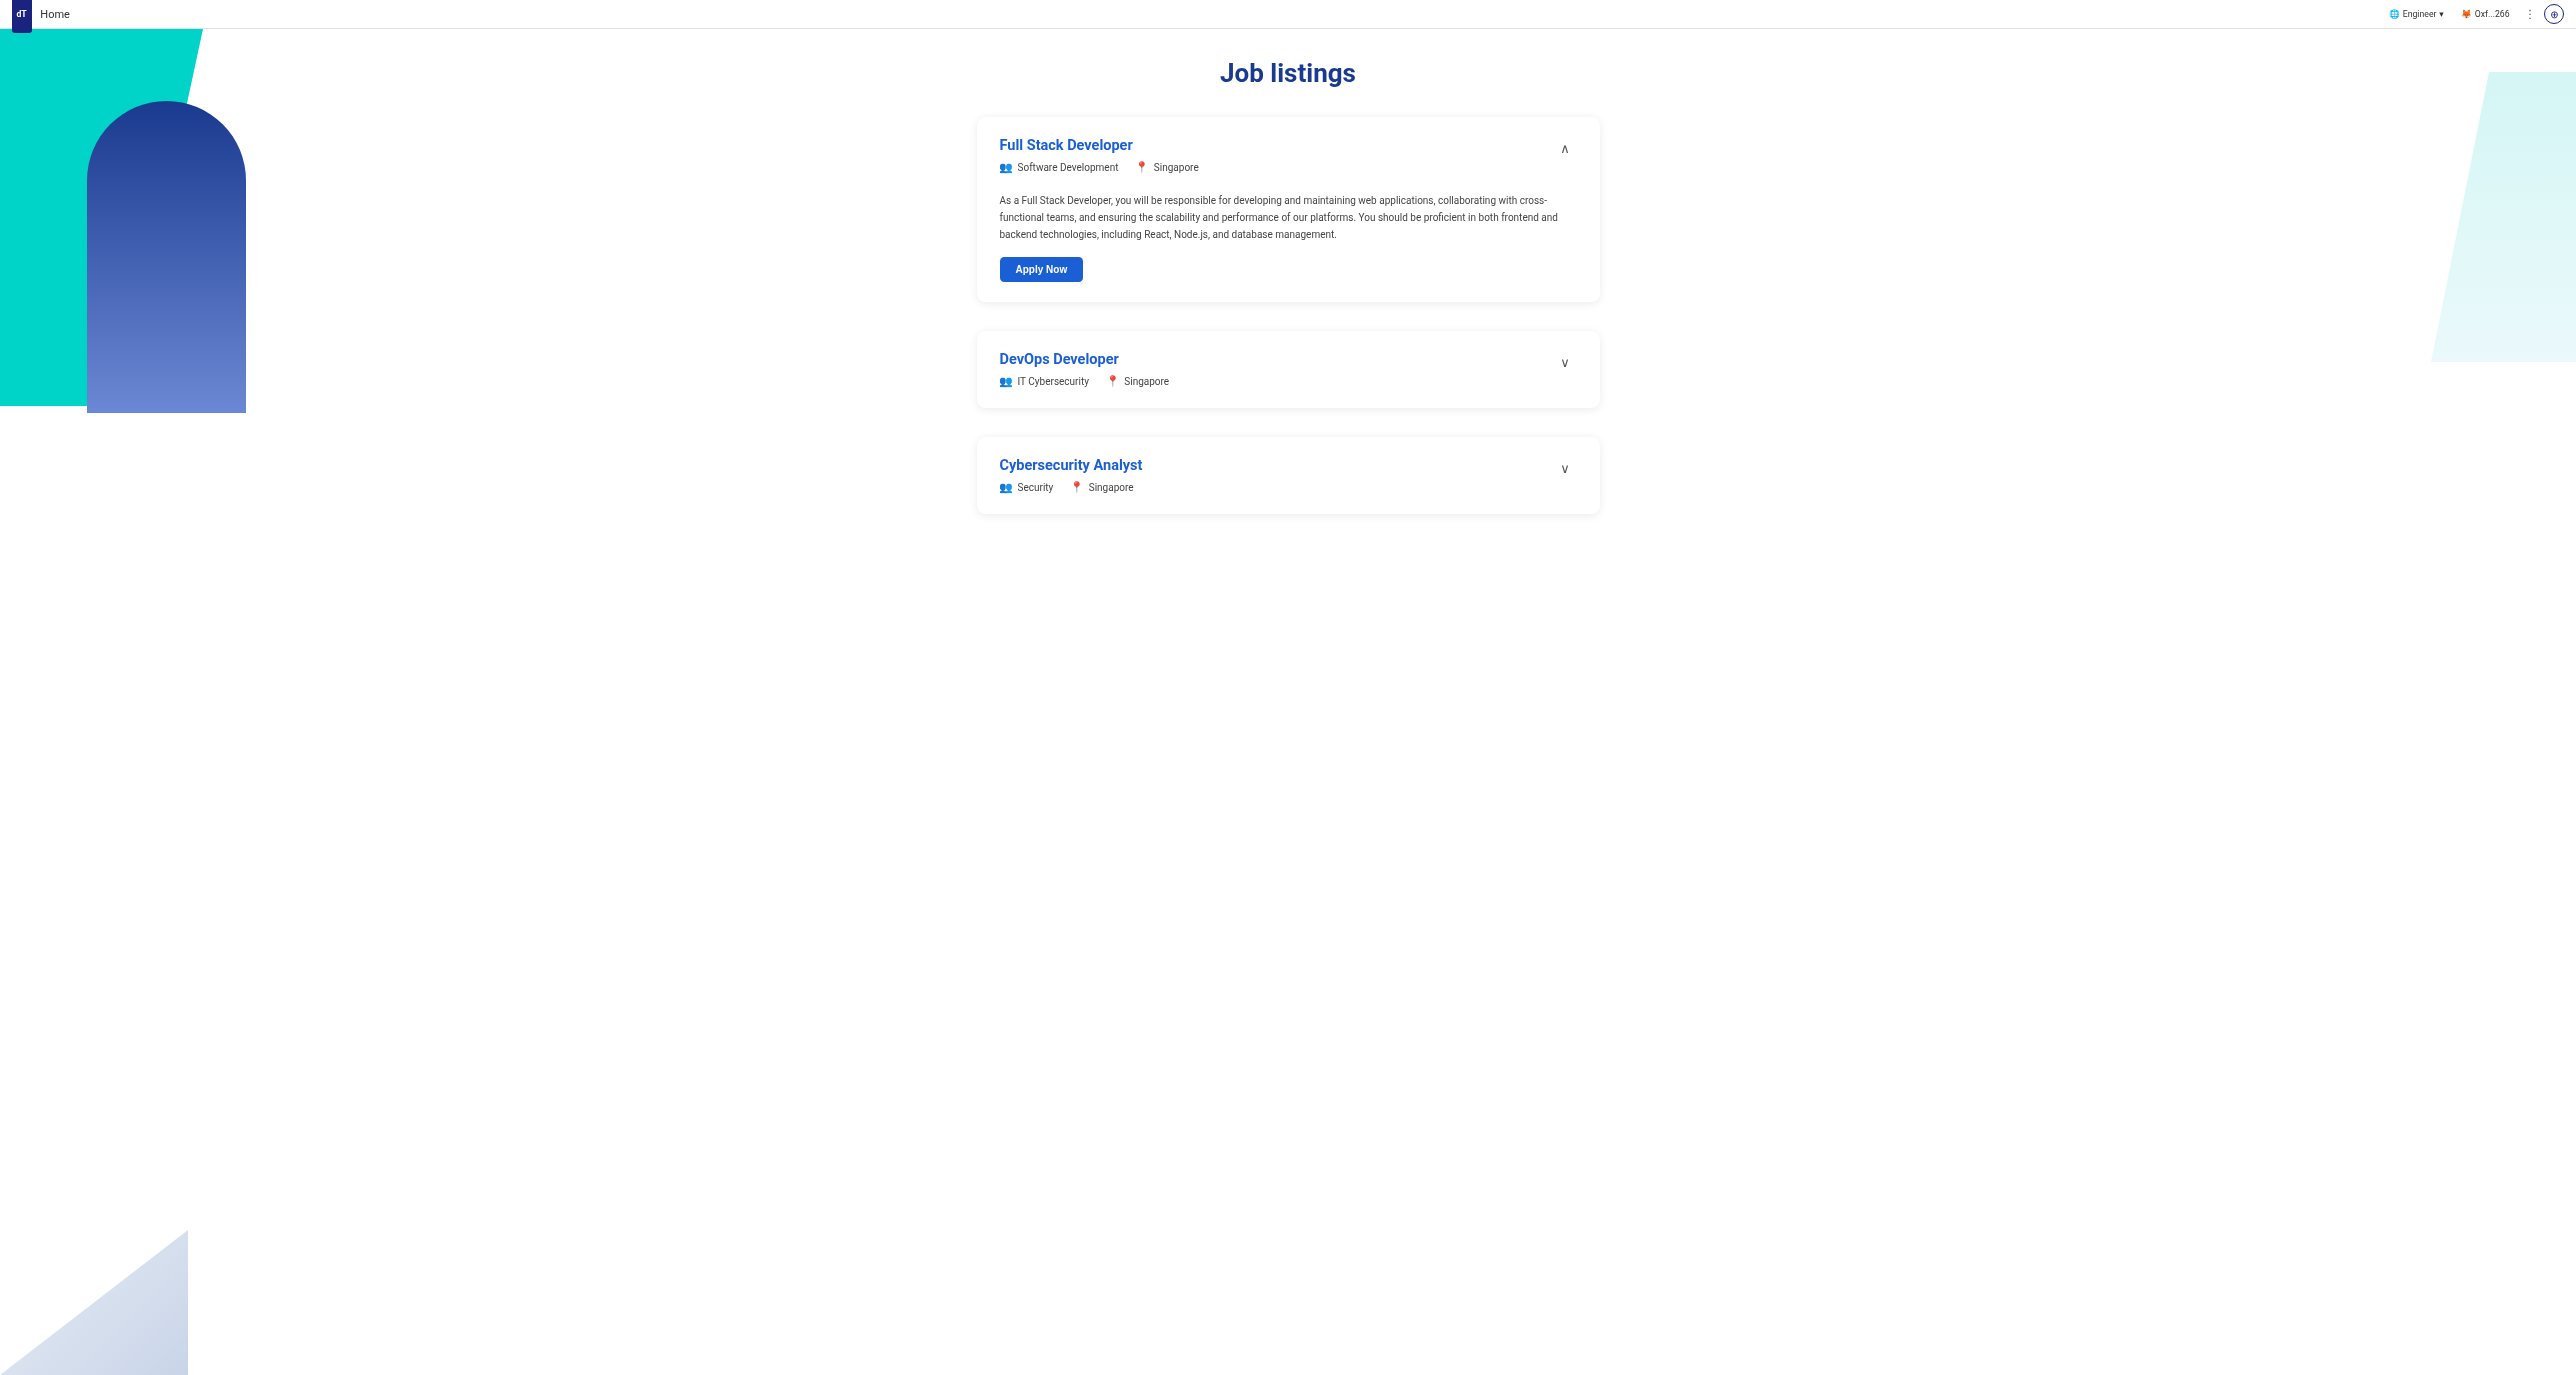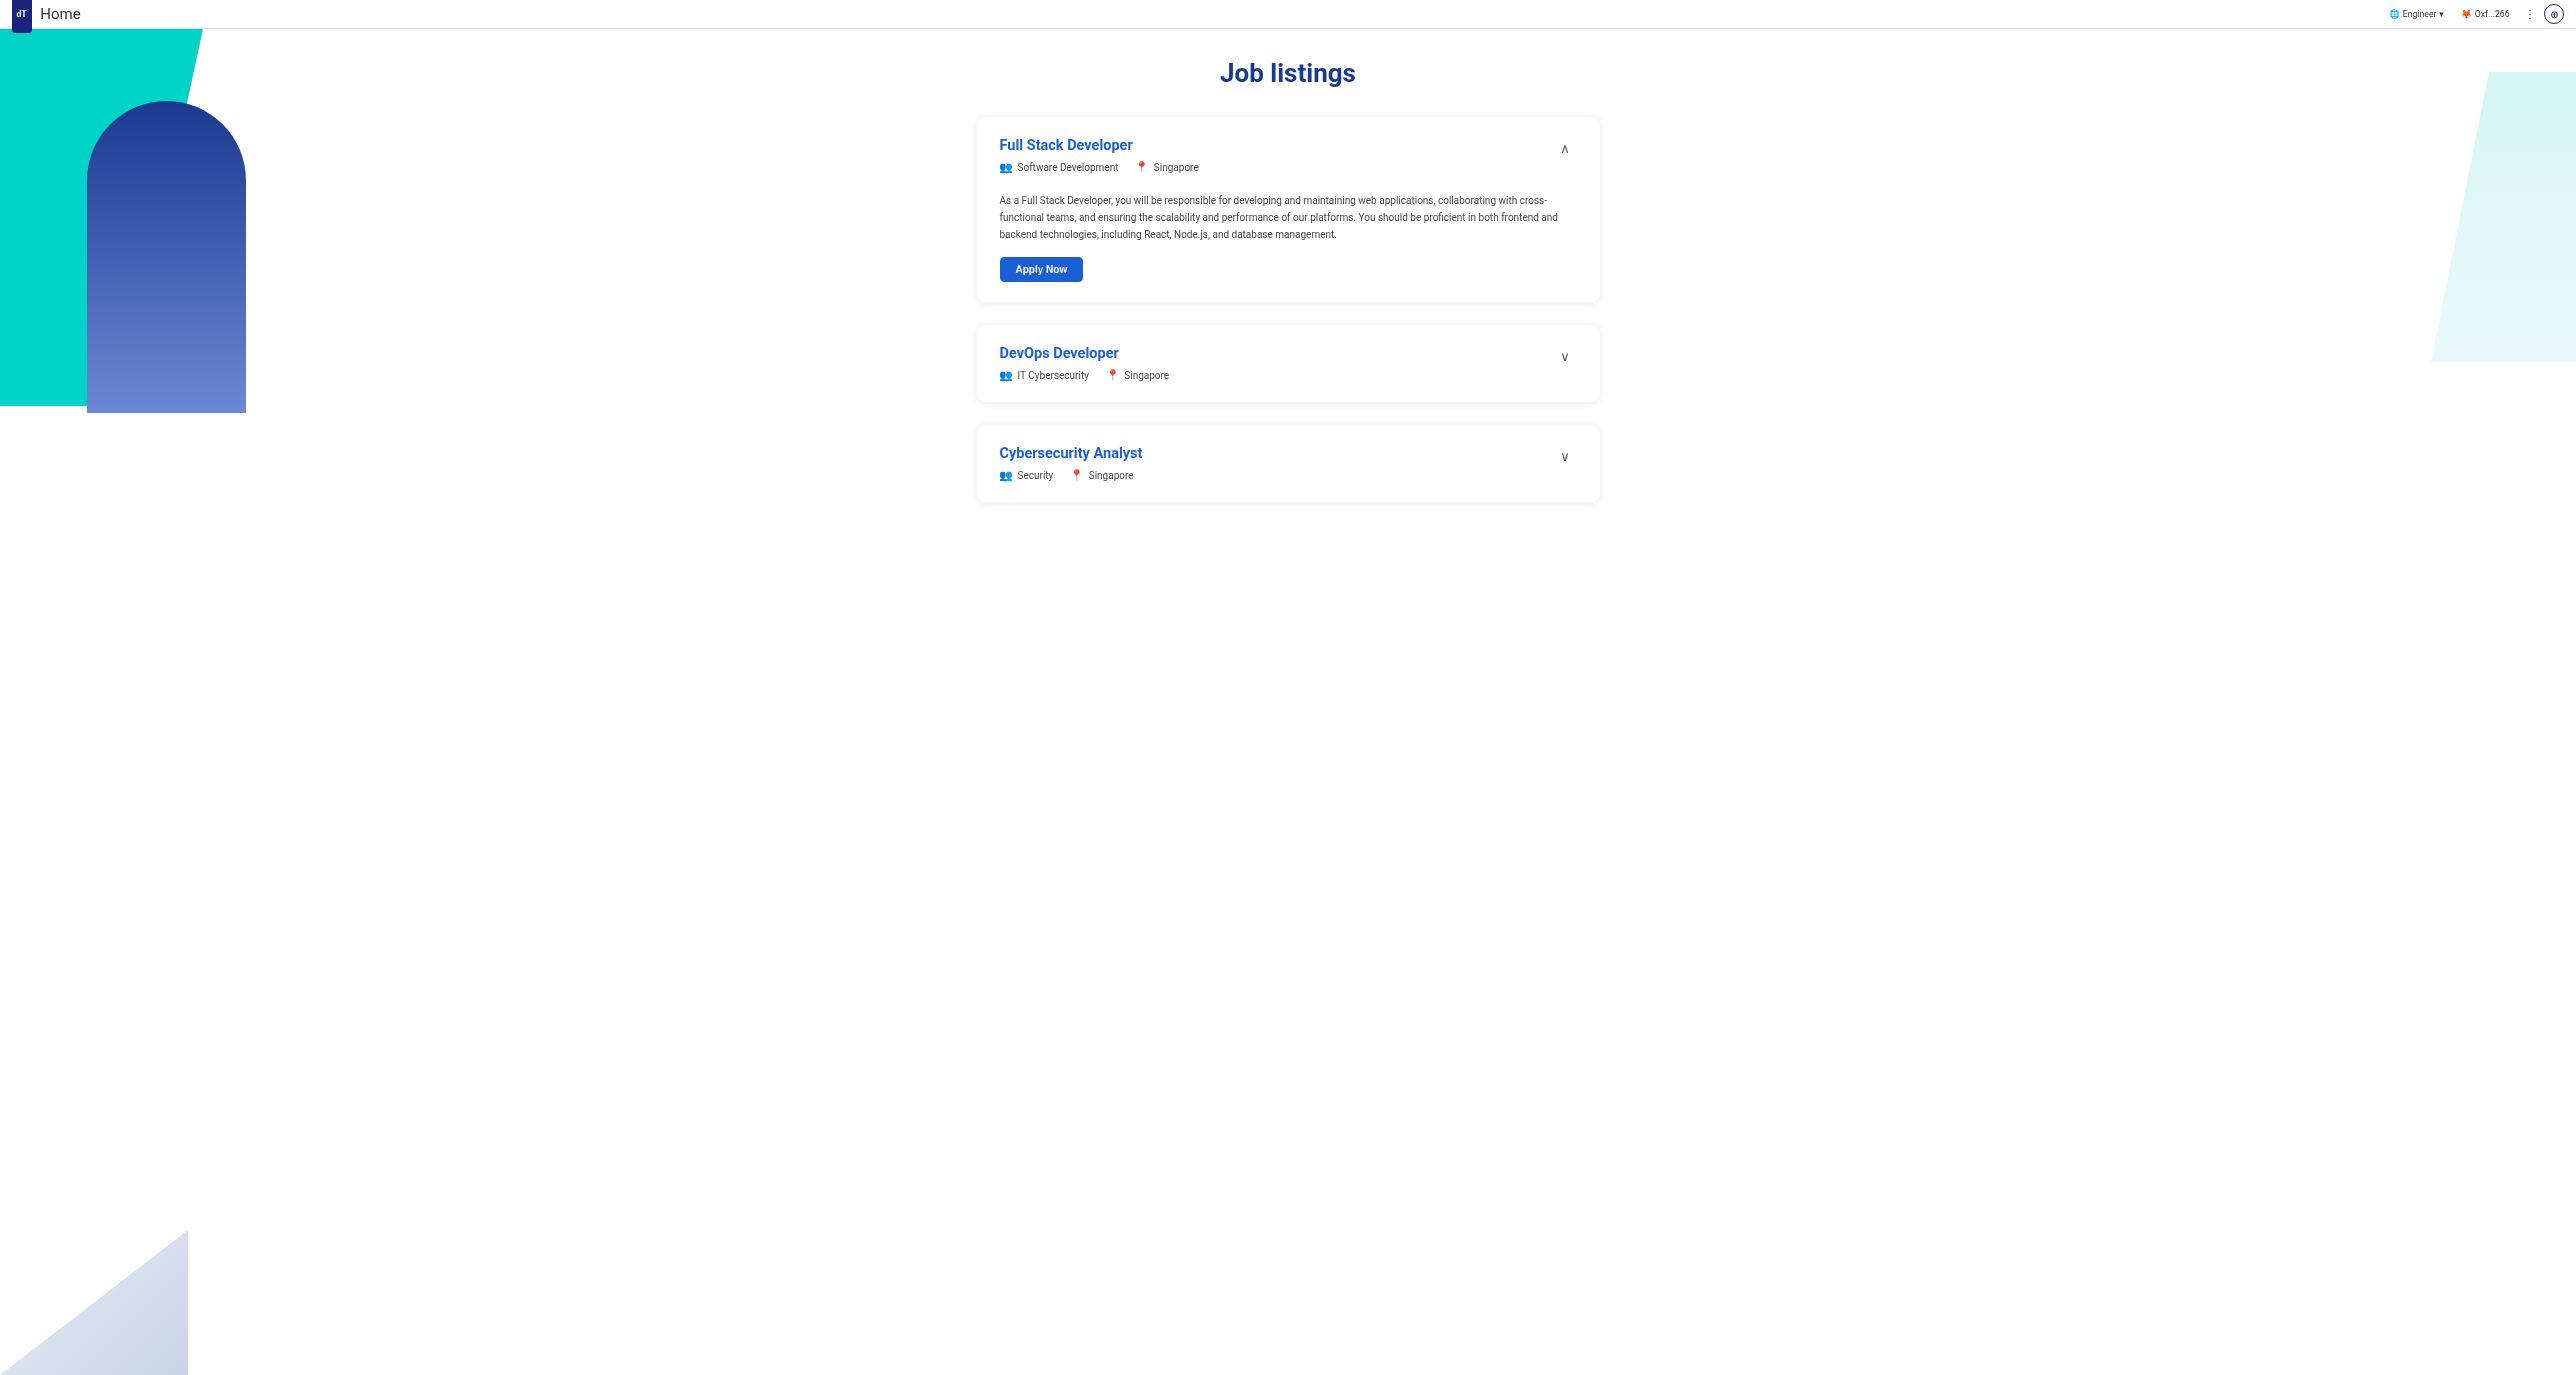--- a/index.html
+++ b/index.html
@@ -41,21 +41,21 @@
       border-radius: 2.9px;
       display: flex;
       align-items: center;
       justify-content: center;
       color: white;
       font-size: 8.7px;
       font-weight: bold;
     }
 
     .nav-home {
-      font-size: 15px;
+      font-size: 11px;
       color: #333;
     }
 
     .navbar-right {
       display: flex;
       align-items: center;
       gap: 5.8px;
     }
 
     .nav-item {
@@ -160,21 +160,21 @@
       margin-bottom: 29px;
       text-align: center;
     }
 
     
     .job-listings {
       width: 100%;
       max-width: 623px;
       display: flex;
       flex-direction: column;
-      gap: 23px;
+      gap: 29px;
     }
 
     
     .job-card {
       background: #ffffff;
       border-radius: 8.7px;
       box-shadow: 0 1.4px 8.7px rgba(0, 0, 0, 0.08);
       padding: 20px 23px;
       position: relative;
     }

